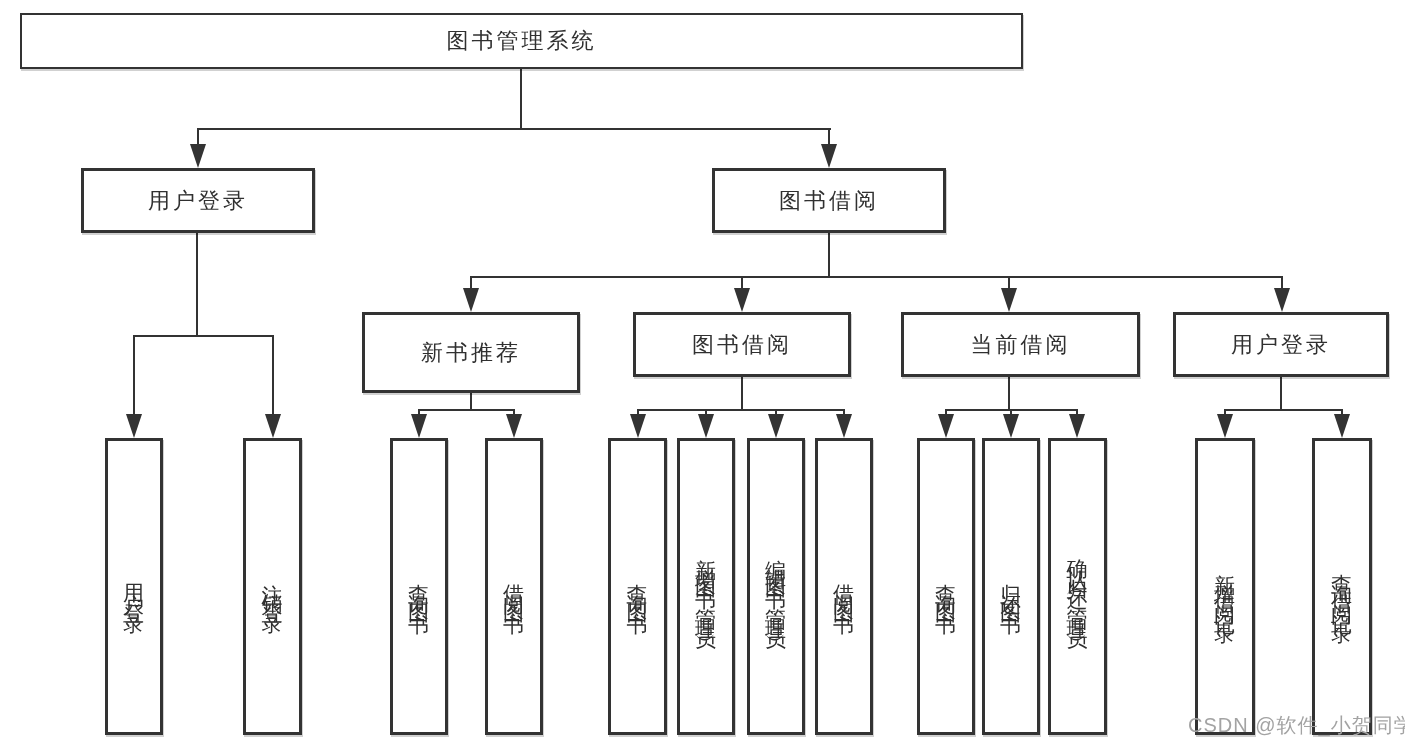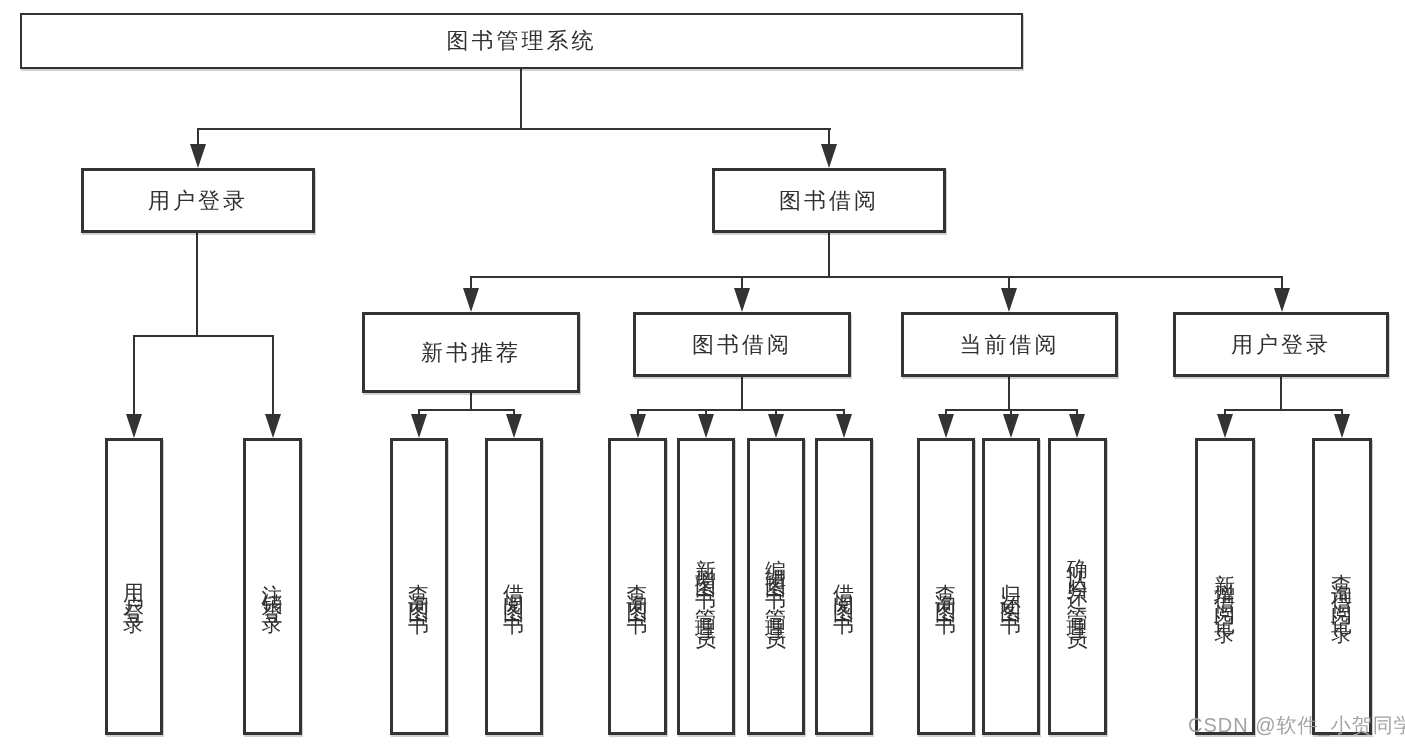--- a/index.html
+++ b/index.html
@@ -67,21 +67,21 @@
   <div class="arrow" style="left:463px;top:288px"></div>
   <div class="vline" style="left:741px;top:276px;height:14px"></div>
   <div class="arrow" style="left:734px;top:288px"></div>
   <div class="vline" style="left:1008px;top:276px;height:14px"></div>
   <div class="arrow" style="left:1001px;top:288px"></div>
   <div class="vline" style="left:1281px;top:276px;height:14px"></div>
   <div class="arrow" style="left:1274px;top:288px"></div>
 
   <div class="node" style="left:362px;top:312px;width:218px;height:81px">新书推荐</div>
   <div class="node" style="left:633px;top:312px;width:218px;height:65px">图书借阅</div>
-  <div class="node" style="left:901px;top:312px;width:217px;height:65px">当前借阅</div>
+  <div class="node" style="left:901px;top:312px;width:239px;height:65px">当前借阅</div>
   <div class="node" style="left:1173px;top:312px;width:216px;height:65px">用户登录</div>
 
   <div class="vline" style="left:470px;top:377px;height:33px"></div>
   <div class="hline" style="left:418px;top:409px;width:97px"></div>
   <div class="vline" style="left:418px;top:409px;height:8px"></div>
   <div class="arrow" style="left:411px;top:414px"></div>
   <div class="vline" style="left:513px;top:409px;height:8px"></div>
   <div class="arrow" style="left:506px;top:414px"></div>
 
   <div class="vline" style="left:741px;top:377px;height:33px"></div>

